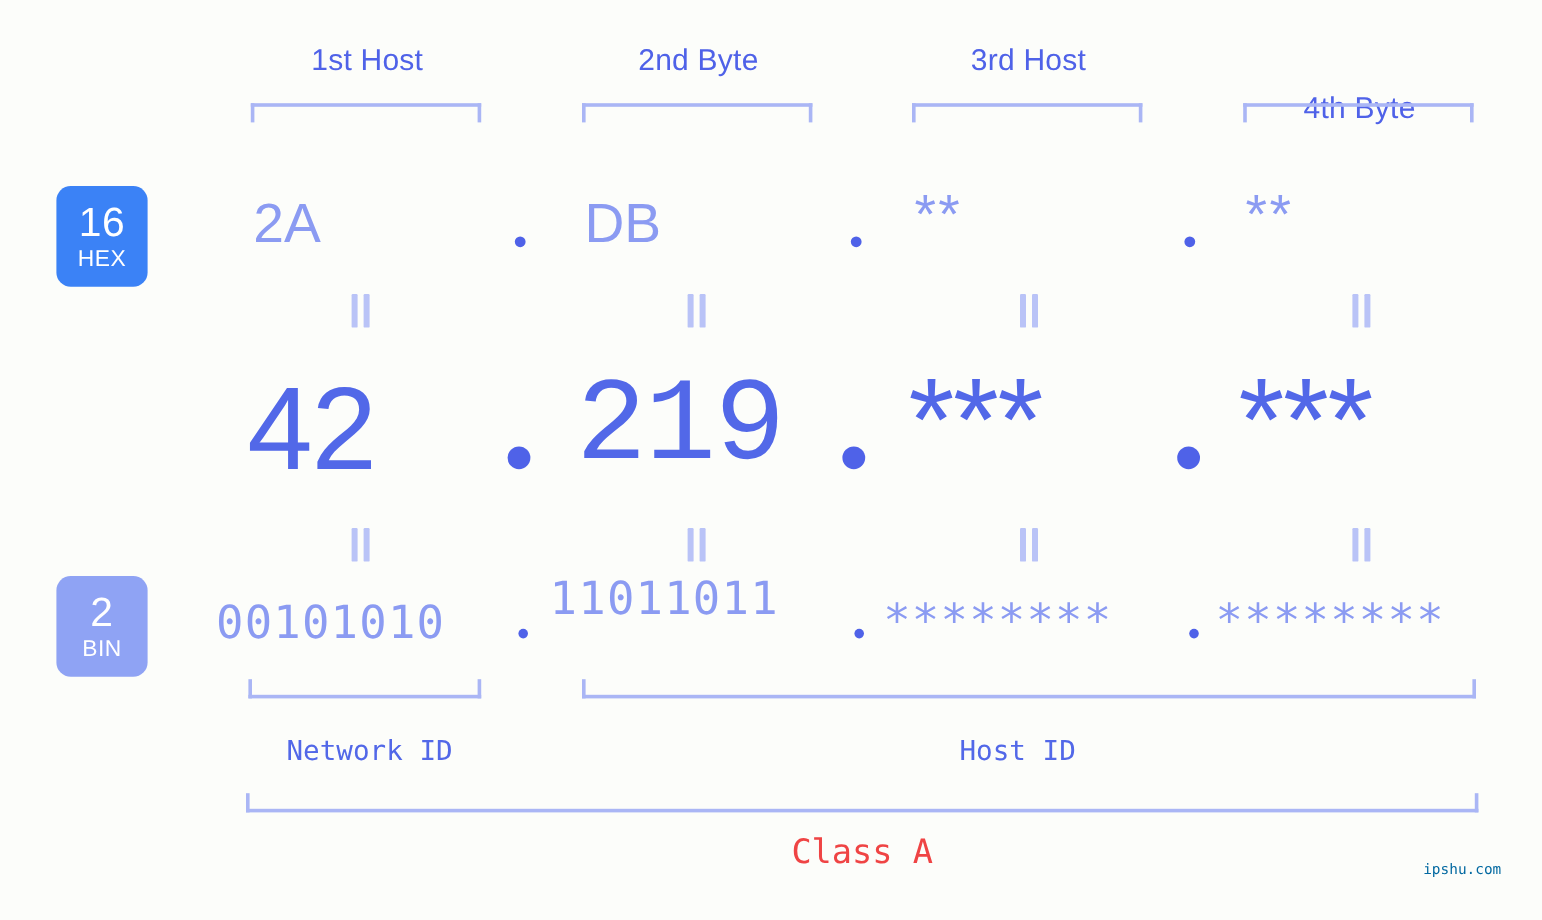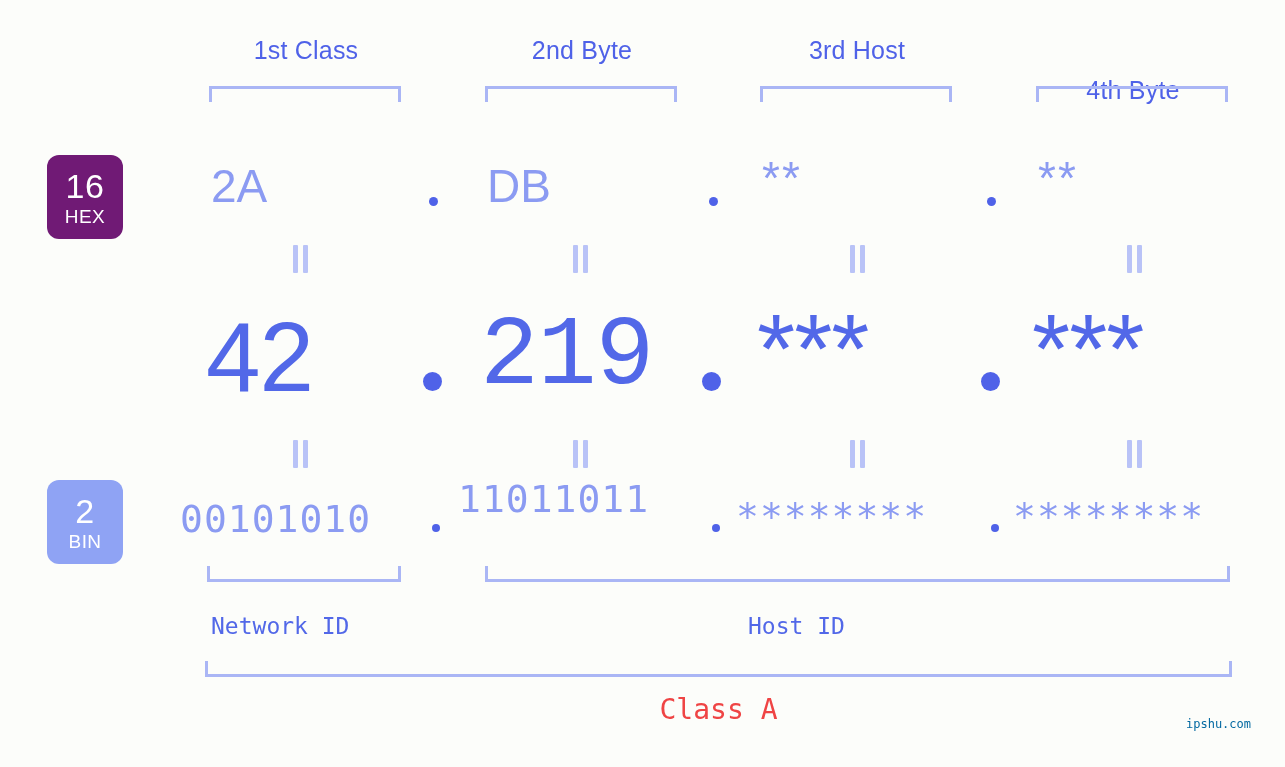--- a/index.html
+++ b/index.html
@@ -139,20 +139,21 @@
     height: 28px;
     background: #b9c3f7;
     border-radius: 1px;
   }
   .eq span.b1 { left: 2px; }
   .eq span.b2 { left: 12px; }
 
   
   .id-label {
     position: absolute;
+    text-align: center;
     color: #5268e8;
     font-size: 23px;
     font-family: "DejaVu Sans Mono", "Liberation Mono", monospace;
     white-space: nowrap;
     line-height: 1;
   }
   .class-label {
     position: absolute;
     text-align: center;
     color: #ef4444;
@@ -170,31 +171,31 @@
     white-space: nowrap;
     line-height: 1;
     text-align: right;
   }
 </style>
 </head>
 <body style="background: rgb(252, 253, 250);">
 
 <div id="stage">
 
-  <div class="byte-label" style="left:211px; top:38px; width:190px;">1st Class</div>
+  <div class="byte-label" style="left:211px; top:38px; width:190px;">1st Host</div>
   <div class="byte-label" style="left:487px; top:38px; width:190px;">2nd Byte</div>
   <div class="byte-label" style="left:762px; top:38px; width:190px;">3rd Host</div>
   <div class="byte-label" style="left:1038px; top:38px; width:190px;margin-top:40px;">4th Byte</div>
 
   <div class="bracket bracket-down" style="left:209px; top:86px; width:192px;"></div>
   <div class="bracket bracket-down" style="left:485px; top:86px; width:192px;"></div>
   <div class="bracket bracket-down" style="left:760px; top:86px; width:192px;"></div>
   <div class="bracket bracket-down" style="left:1036px; top:86px; width:192px;"></div>
 
-  <div class="badge" style="left: 47px; top: 155px; background: #701a75;">
+  <div class="badge" style="left: 47px; top: 155px; background: #3b82f6;">
     <span class="num">16</span>
     <span class="name">HEX</span>
   </div>
 
   <div class="cell hex-val" style="left:211px; top:163px; width:190px;">2A</div>
   <div class="cell hex-val" style="left:487px; top:163px; width:190px;">DB</div>
   <div class="cell hex-star" style="left:762px; top:155px; width:190px;">**</div>
   <div class="cell hex-star" style="left:1038px; top:155px; width:190px;">**</div>
 
   <div class="dot dot-hex" style="left:429px; top:197px;"></div>

